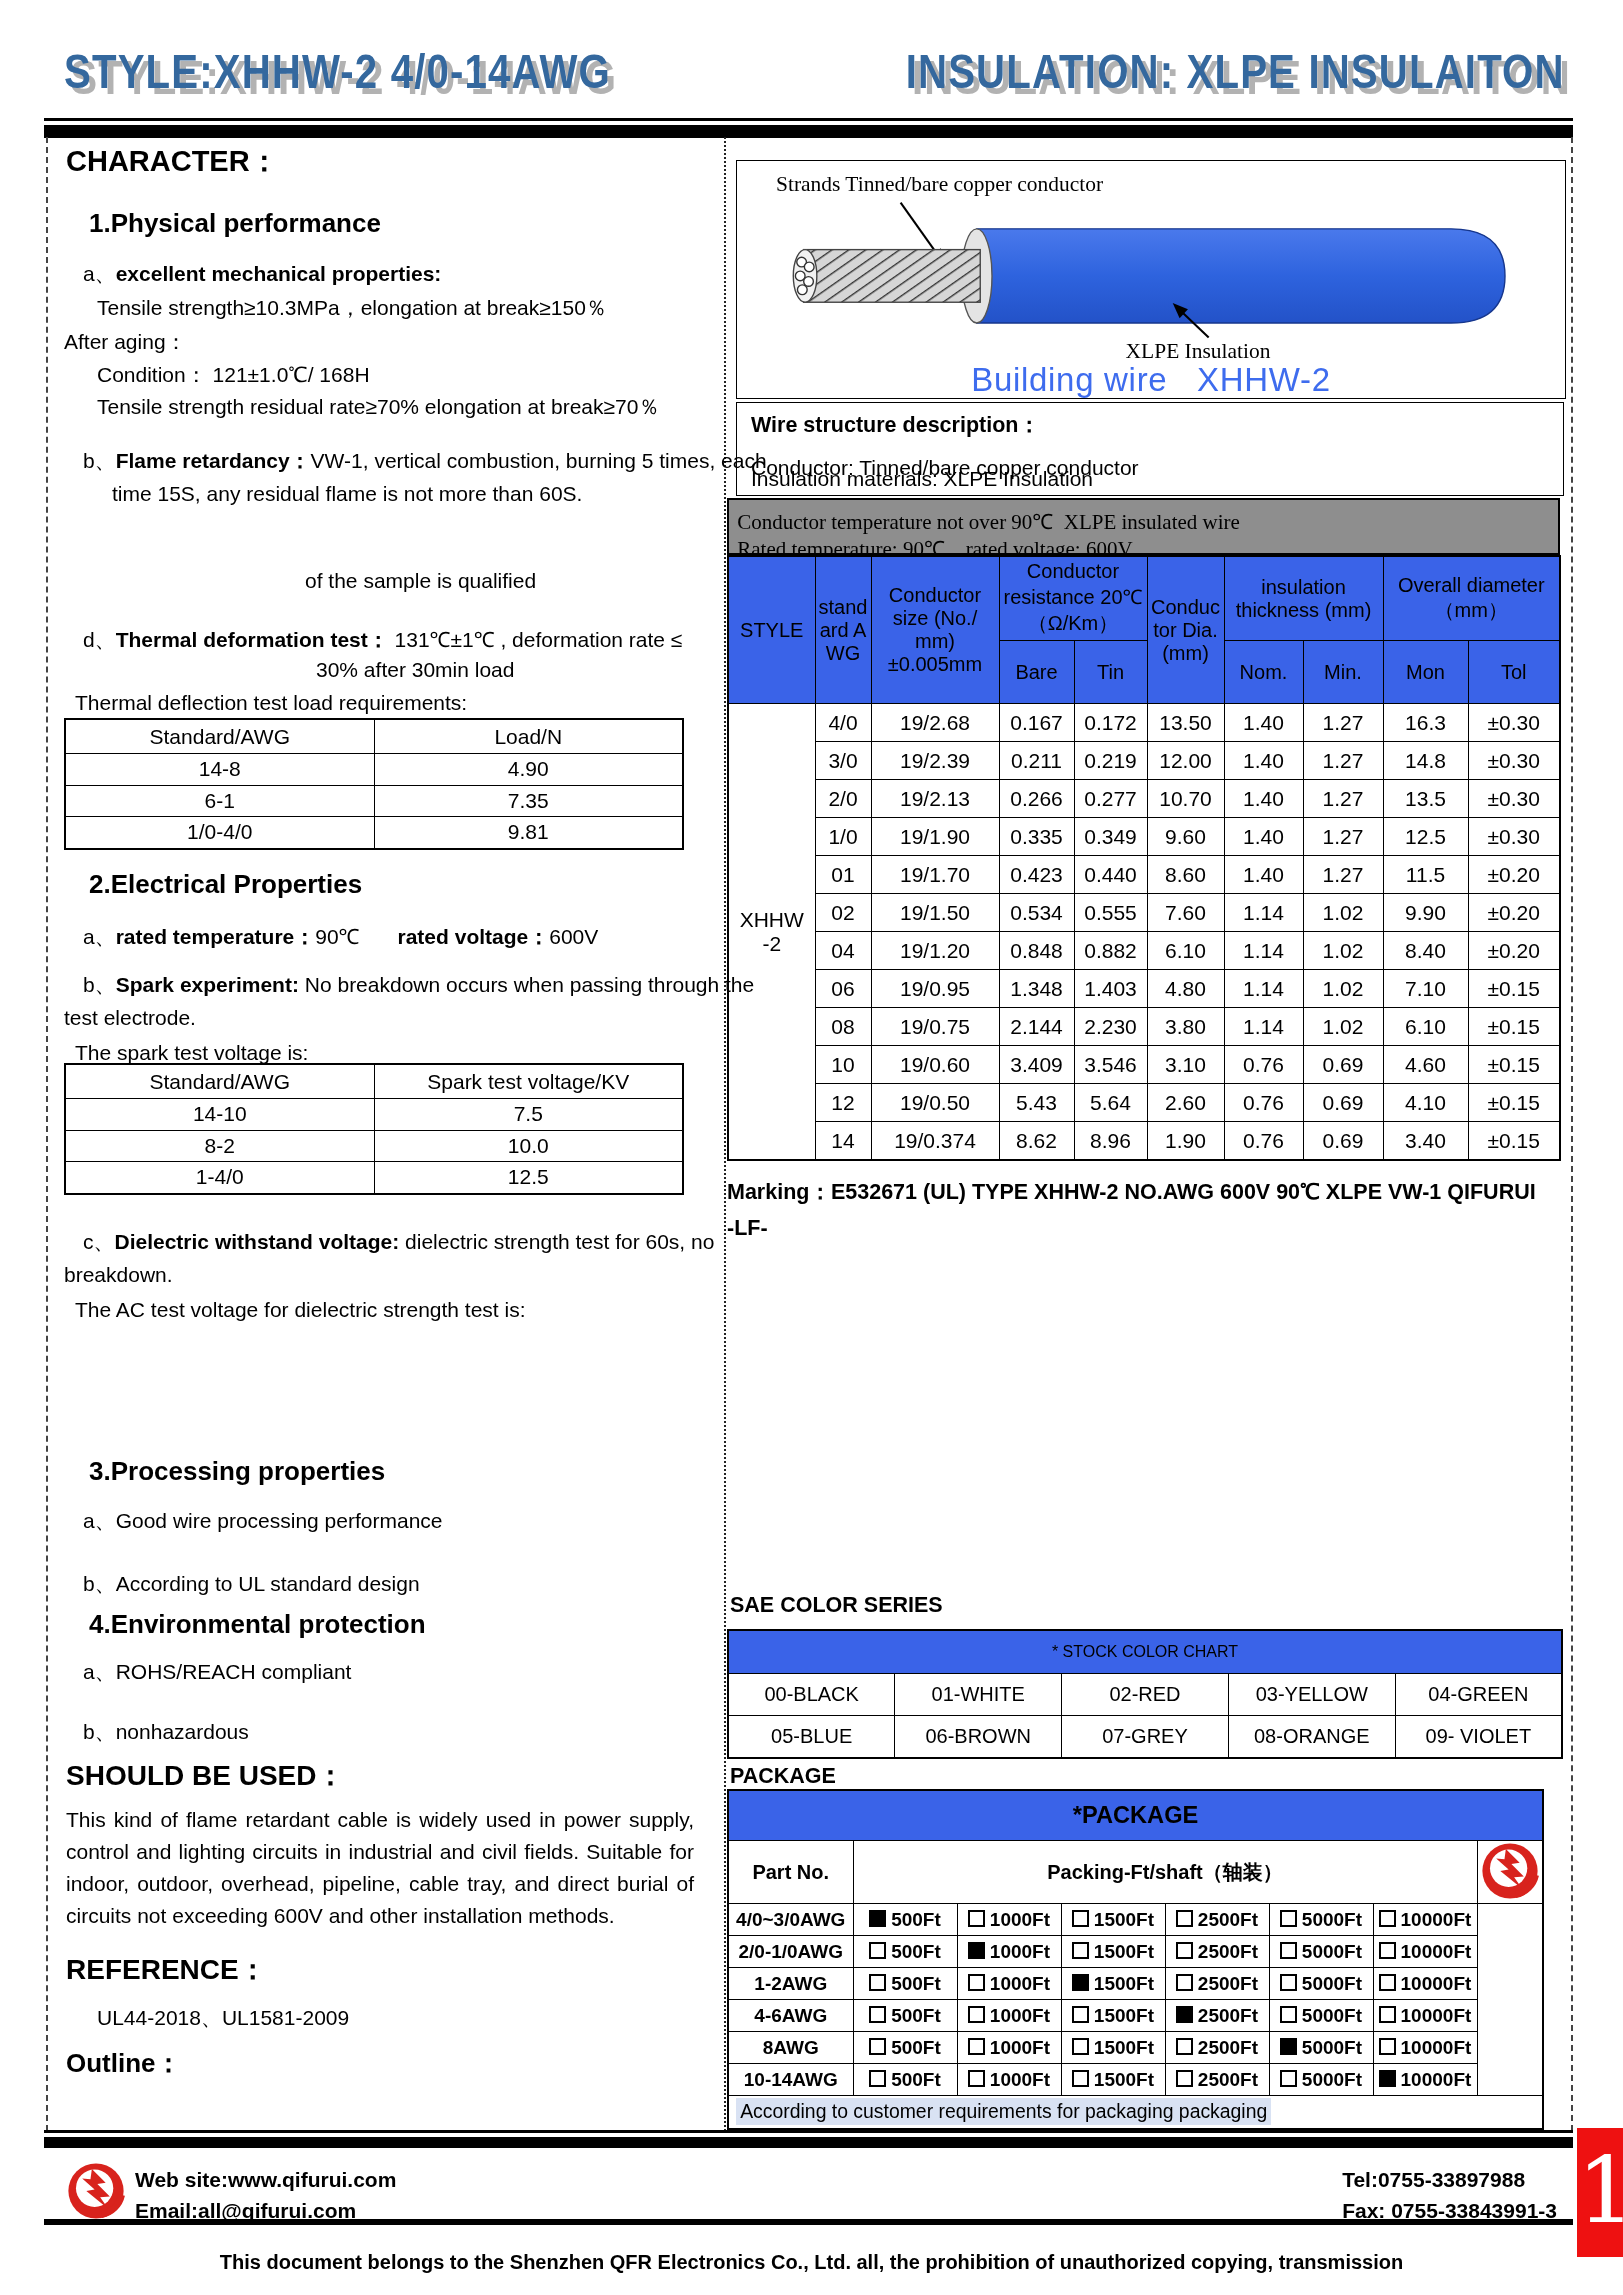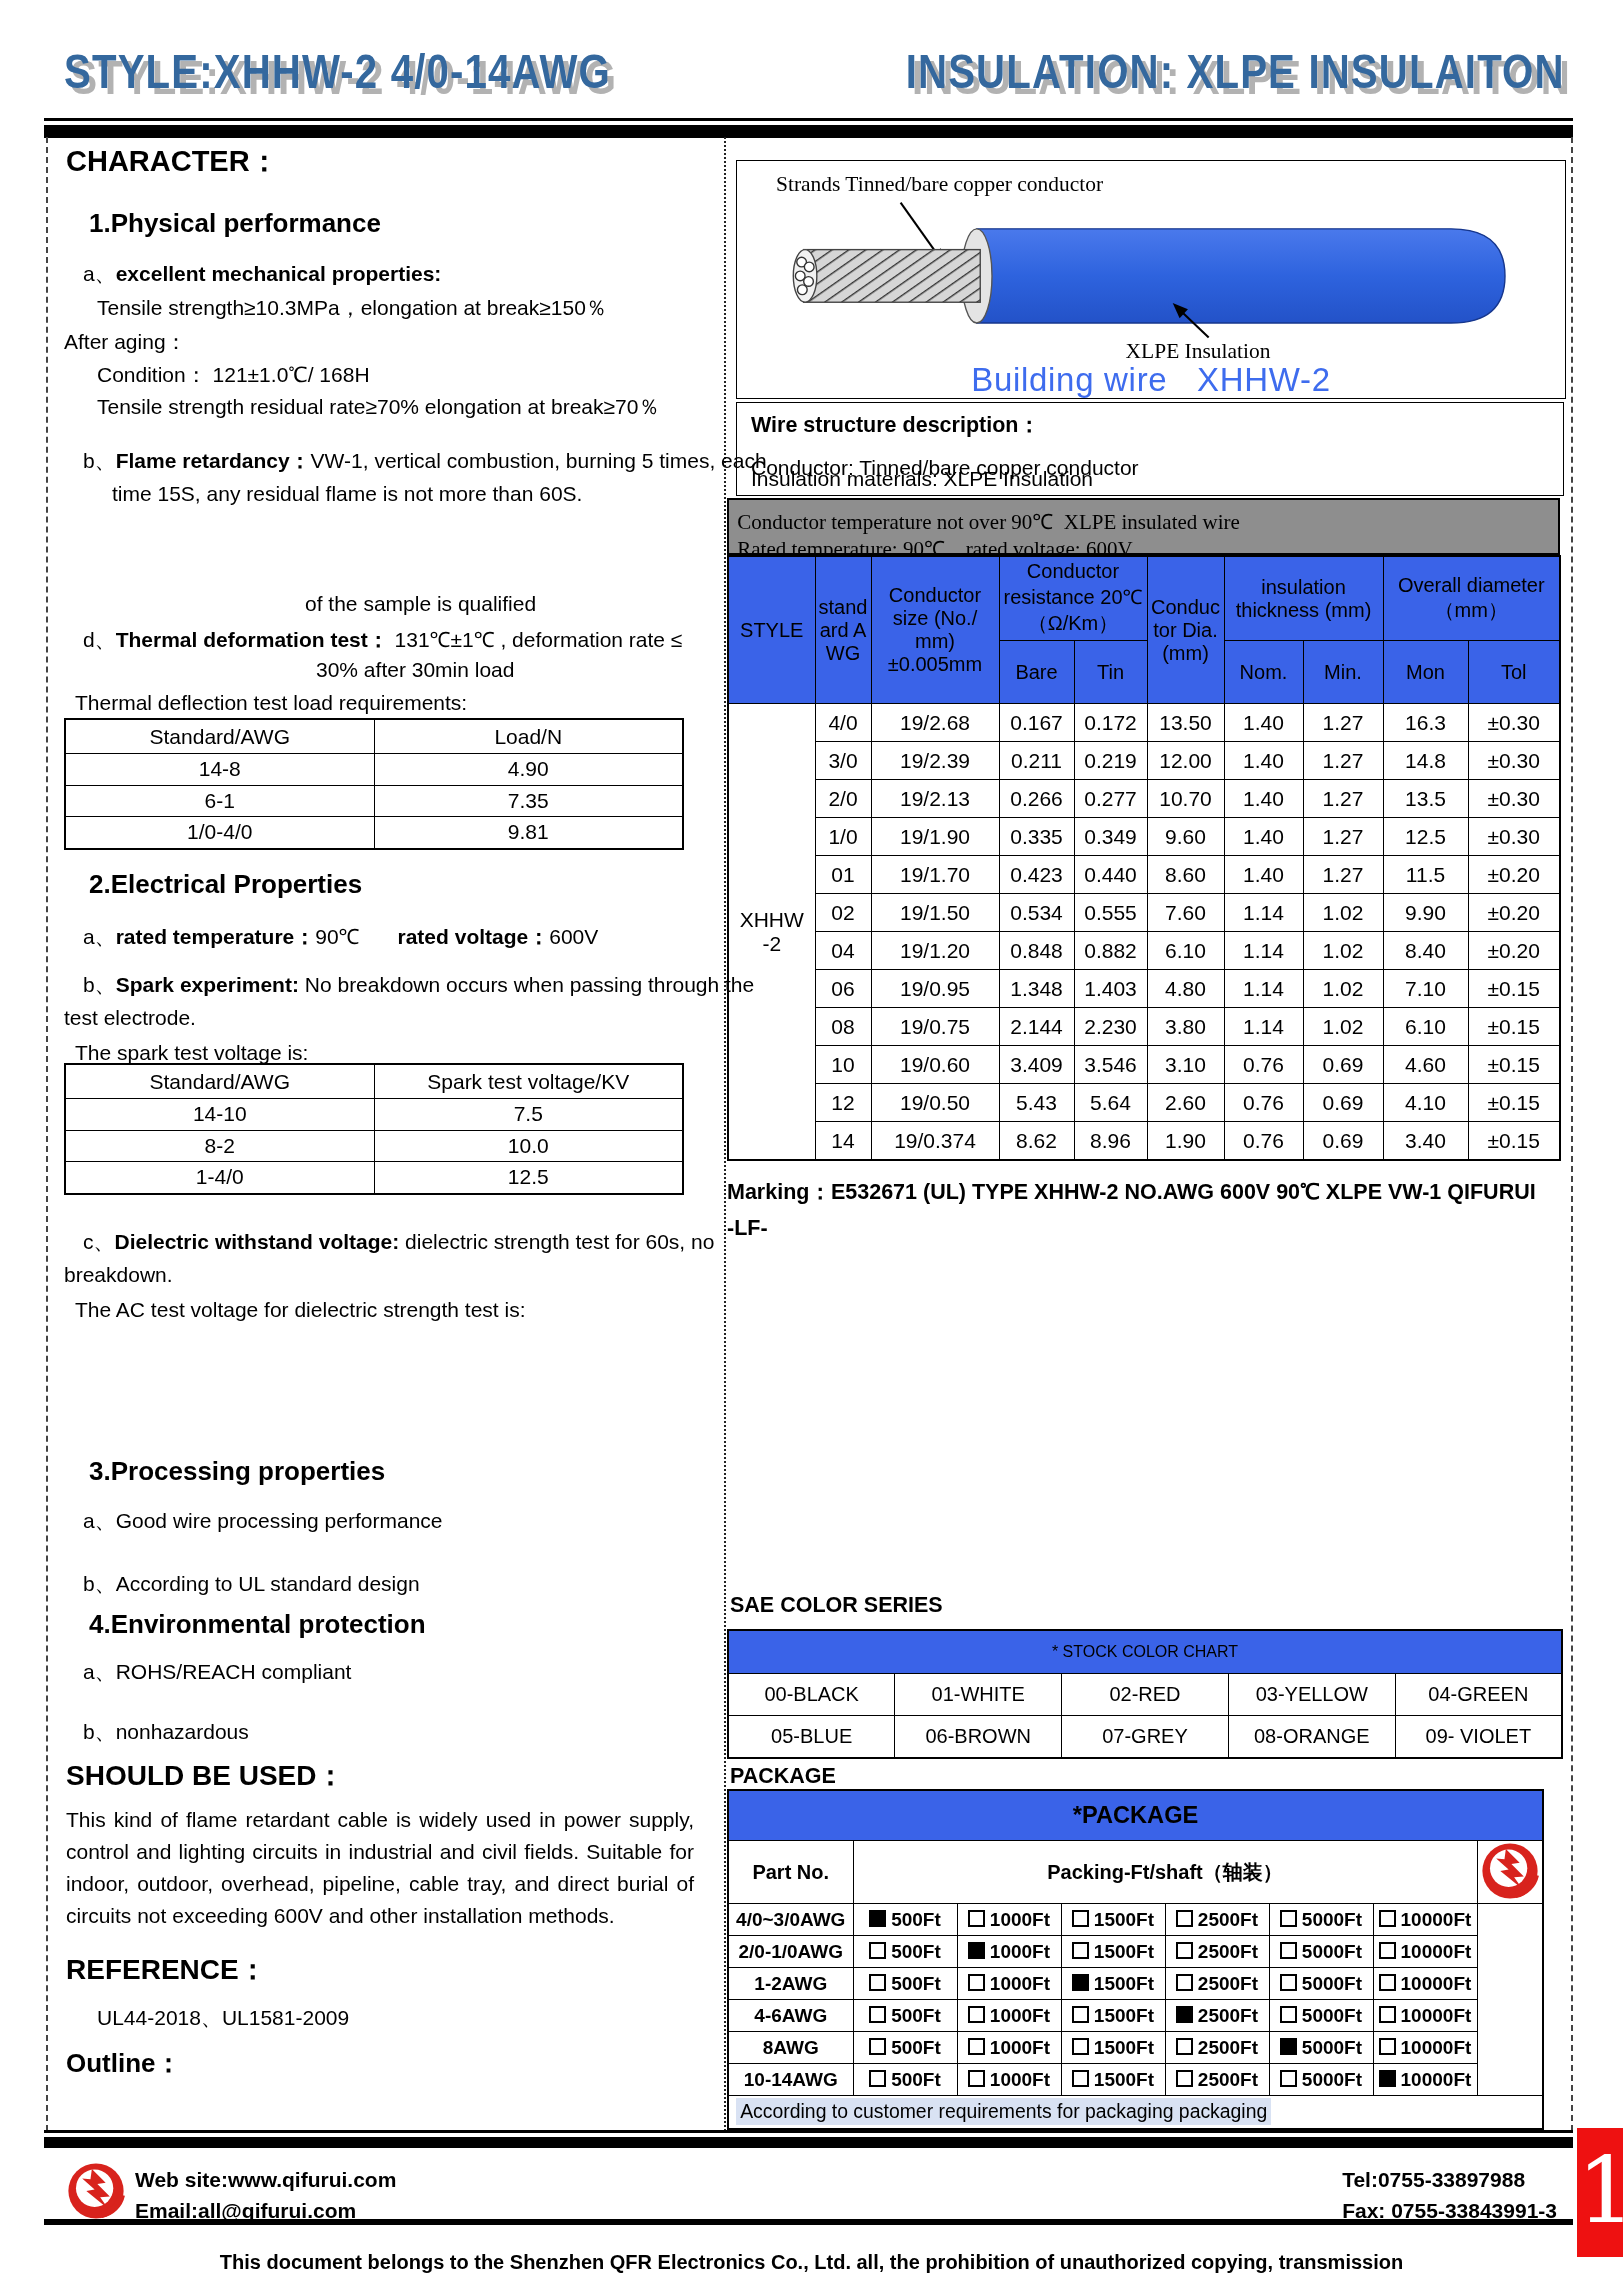--- a/index.html
+++ b/index.html
@@ -97,21 +97,21 @@
 
   <div class="t" style="left:83px;top:260px;"><span>a、</span><b>excellent mechanical properties:</b></div>
   <div class="t" style="left:97px;top:294px;">Tensile strength≥10.3MPa，elongation at break≥150％</div>
   <div class="t" style="left:64px;top:328px;">After aging：</div>
   <div class="t" style="left:97px;top:361px;">Condition： 121±1.0℃/ 168H</div>
   <div class="t" style="left:97px;top:393px;">Tensile strength residual rate≥70% elongation at break≥70％</div>
 
   <div class="t" style="left:83px;top:447px;"><span>b、</span><b>Flame retardancy：</b><span>VW-1, vertical combustion, burning 5 times, each</span></div>
   <div class="t" style="left:112px;top:482px;">time 15S, any residual flame is not more than 60S.</div>
 
-  <div class="t" style="left:305px;top:592px;">of the sample is qualified</div>
+  <div class="t" style="left:305px;top:569px;">of the sample is qualified</div>
 
   <div class="t" style="left:83px;top:625px;"><span>d、</span><b>Thermal deformation test：</b><span> 131℃±1℃ , deformation rate ≤</span></div>
   <div class="t" style="left:316px;top:658px;">30% after 30min load</div>
 
   <div class="t" style="left:75px;top:691px;">Thermal deflection test load requirements:</div>
 
   <table class="ltable" style="left:64px;top:718px;">
     <thead>
         <tr>
       <th>Standard/AWG</th>

